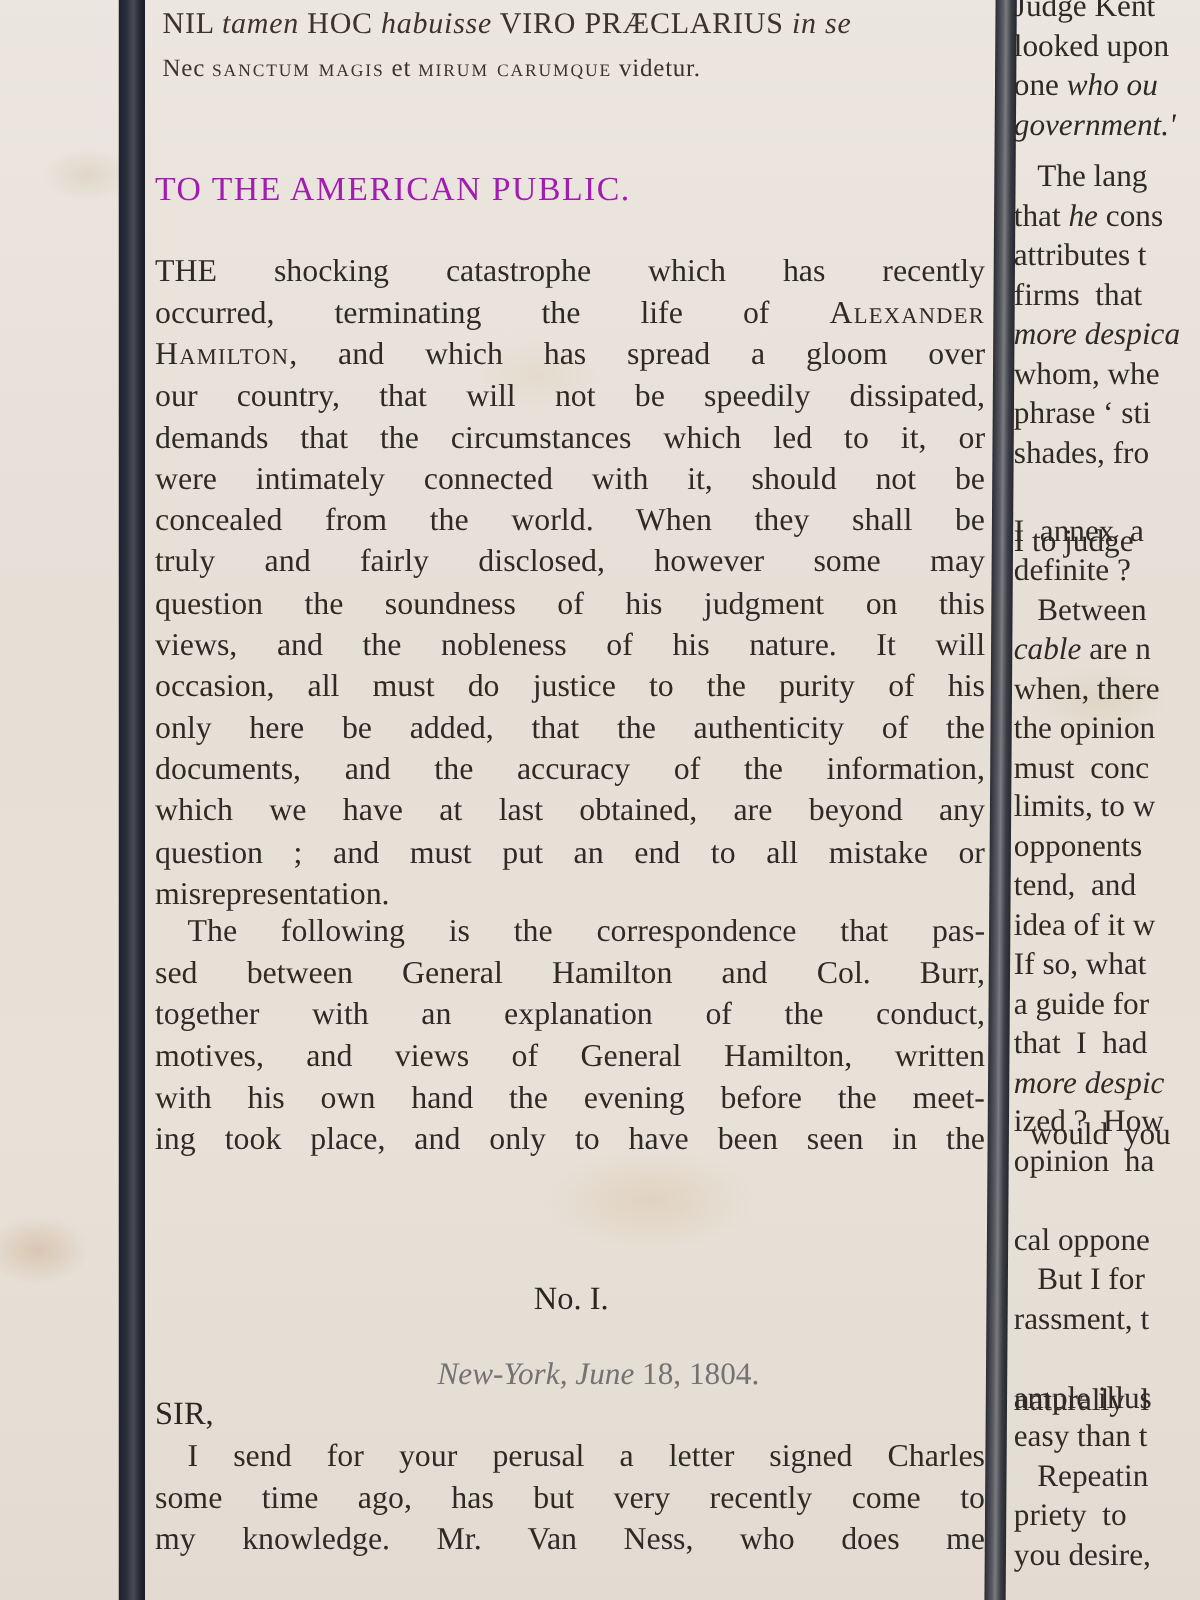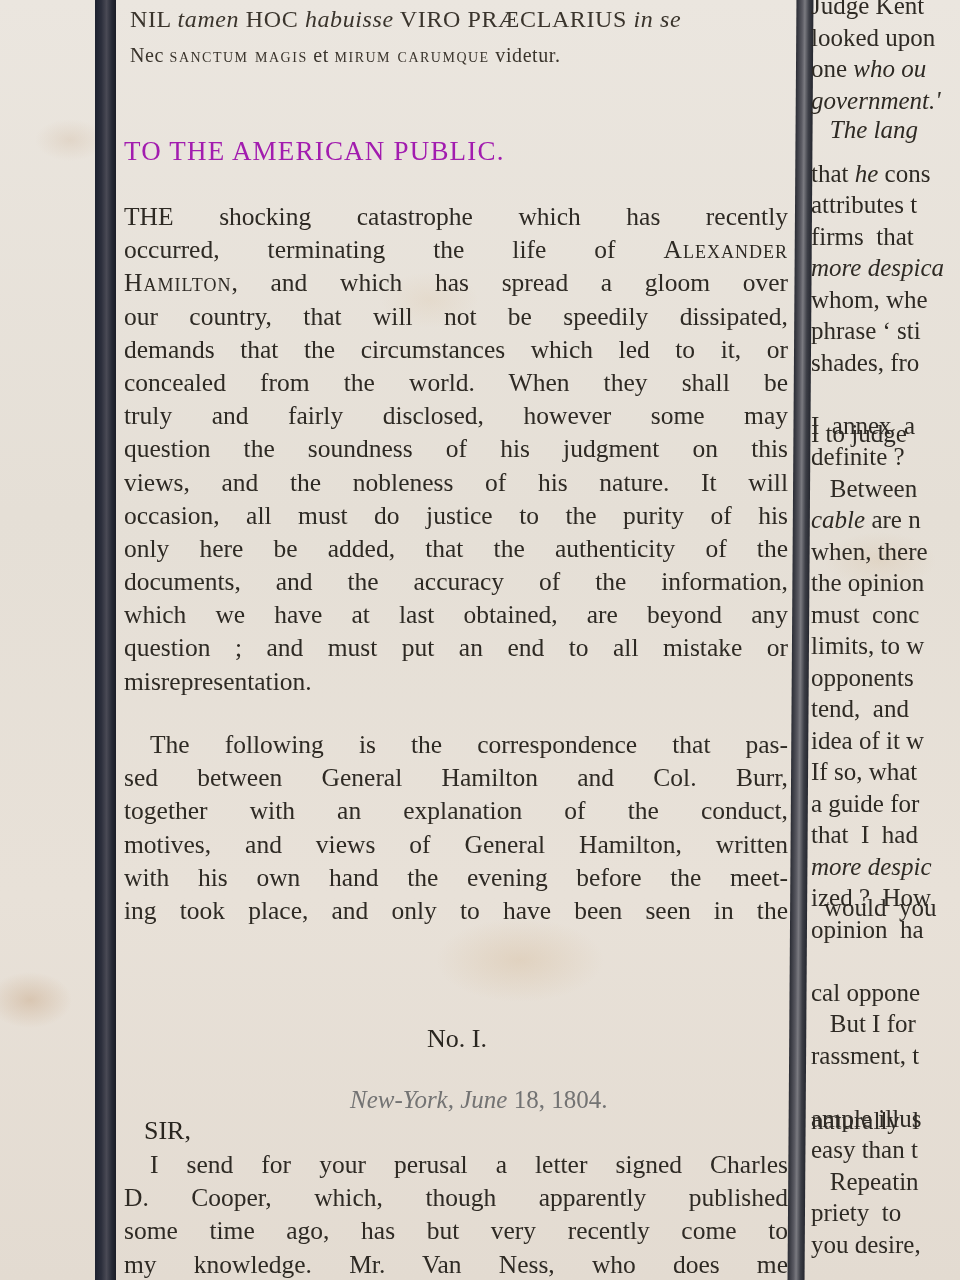--- a/index.html
+++ b/index.html
@@ -108,21 +108,20 @@
       color: #737373;
       white-space: nowrap;
     }
     .dateline .it { font-style: italic; }
     .salutation {
       position: absolute;
       left: 124px;
       top: 1116px;
       font-size: 26px;
       color: #2a2620;
-      margin-left: 20px;
     }
     .para-3 { top: 1148px; }
     .para-3 .line { height: 33.2px; }
 
     
     .right-col {
       position: absolute;
       left: 811px;
       top: 0;
       width: 149px;
@@ -163,20 +162,21 @@
 </div>
 
 <div class="heading">TO THE AMERICAN PUBLIC.</div>
 
 <div class="body-text para-1">
   <span class="line">THE shocking catastrophe which has recently</span>
   <span class="line">occurred, terminating the life of <span class="sc">Alexander</span></span>
   <span class="line"><span class="sc">Hamilton</span>, and which has spread a gloom over</span>
   <span class="line">our country, that will not be speedily dissipated,</span>
   <span class="line">demands that the circumstances which led to it, or</span>
+  <span class="line">were intimately connected with it, should not be</span>
   <span class="line">concealed from the world.  When they shall be</span>
   <span class="line">truly and fairly disclosed, however some may</span>
   <span class="line">question the soundness of his judgment on this</span>
   <span class="line">views, and the nobleness of his nature.  It will</span>
   <span class="line">occasion, all must do justice to the purity of his</span>
   <span class="line">only here be added, that the authenticity of the</span>
   <span class="line">documents, and the accuracy of the information,</span>
   <span class="line">which we have at last obtained, are beyond any</span>
   <span class="line">question ; and must put an end to all mistake or</span>
   <span class="line last">misrepresentation.</span>
@@ -194,31 +194,30 @@
 <div class="section-number">No. I.</div>
 <div class="dateline">
   <span class="it">New-York,</span>
   <span class="it">June</span>
   <span>18, 1804.</span>
 </div>
 <div class="salutation">SIR,</div>
 
 <div class="body-text para-3">
   <span class="line" style="padding-left:26px;width:638px;">I send for your perusal a letter signed Charles</span>
-  <span class="line">D. Cooper, which, though apparently published</span>
   <span class="line">some time ago, has but very recently come to</span>
   <span class="line">my knowledge.  Mr. Van Ness, who does me</span>
 </div>
 
 <div class="right-col" id="right-col">
     <div class="rline" style="top: -8px;"><span>Judge&nbsp;Kent</span></div>
     <div class="rline" style="top: 23.5px;"><span>looked&nbsp;upon</span></div>
     <div class="rline" style="top: 55px;"><span>one&nbsp;</span><span class="it">who&nbsp;ou</span></div>
     <div class="rline" style="top: 86.5px;"><span class="it">government.'</span></div>
-    <div class="rline" style="top: 116px; font-style: italic;"><span>&nbsp;&nbsp;&nbsp;The&nbsp;lang</span></div>
+    <div class="rline" style="top: 128px;"><span>&nbsp;&nbsp;&nbsp;The&nbsp;lang</span></div>
     <div class="rline" style="top: 159.5px;"><span>that&nbsp;</span><span class="it">he</span><span>&nbsp;cons</span></div>
     <div class="rline" style="top: 191px;"><span>attributes&nbsp;t</span></div>
     <div class="rline" style="top: 222.5px;"><span>firms&nbsp;&nbsp;that</span></div>
     <div class="rline" style="top: 254px;"><span class="it">more&nbsp;despica</span></div>
     <div class="rline" style="top: 285.5px;"><span>whom,&nbsp;whe</span></div>
     <div class="rline" style="top: 317px;"><span>phrase&nbsp;‘&nbsp;sti</span></div>
     <div class="rline" style="top: 348.5px;"><span>shades,&nbsp;fro</span></div>
     <div class="rline" style="top: 380px; margin-top: 40px;"><span>I&nbsp;to&nbsp;judge</span></div>
     <div class="rline" style="top: 411.5px;"><span>I&nbsp;&nbsp;annex&nbsp;&nbsp;a</span></div>
     <div class="rline" style="top: 443px;"><span>definite&nbsp;?</span></div>

